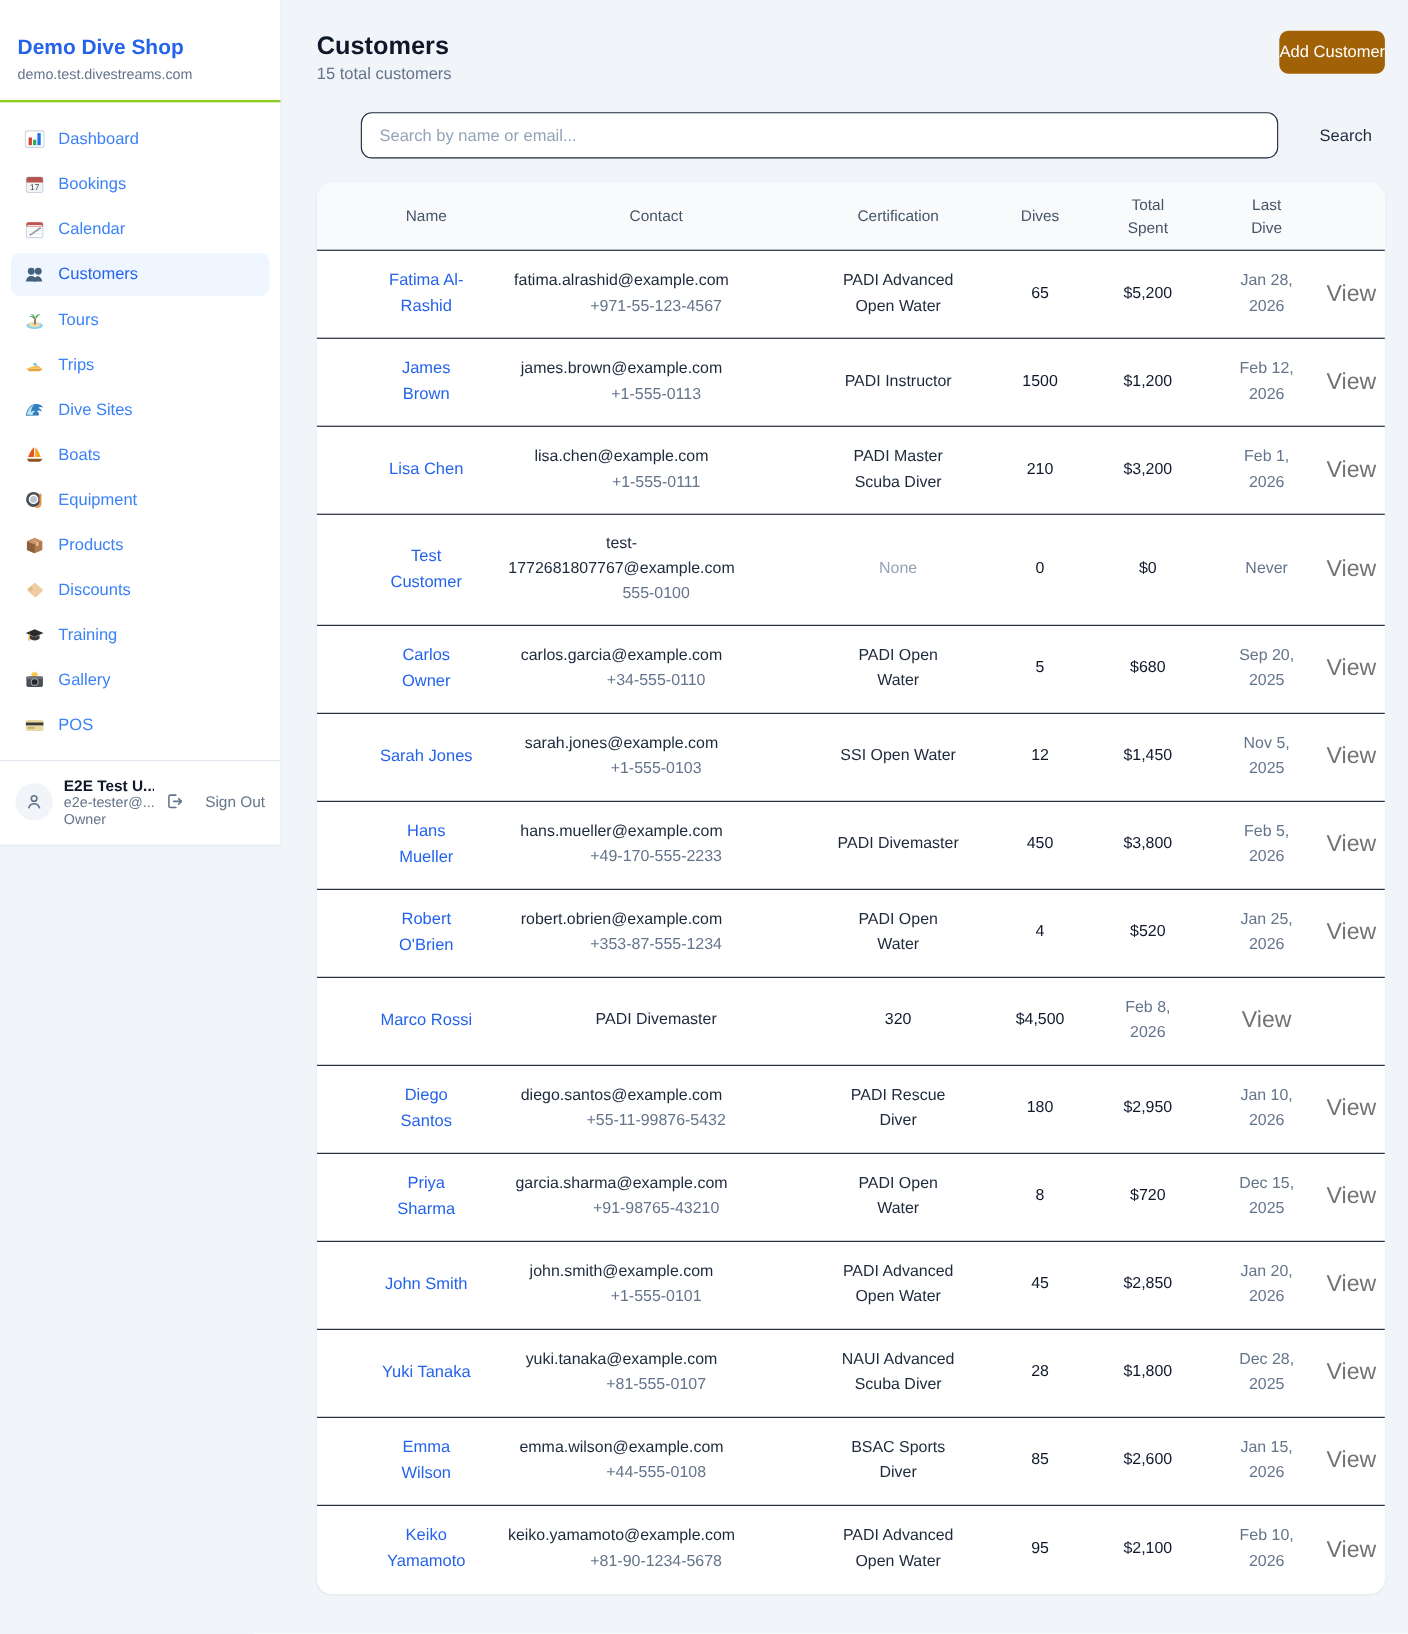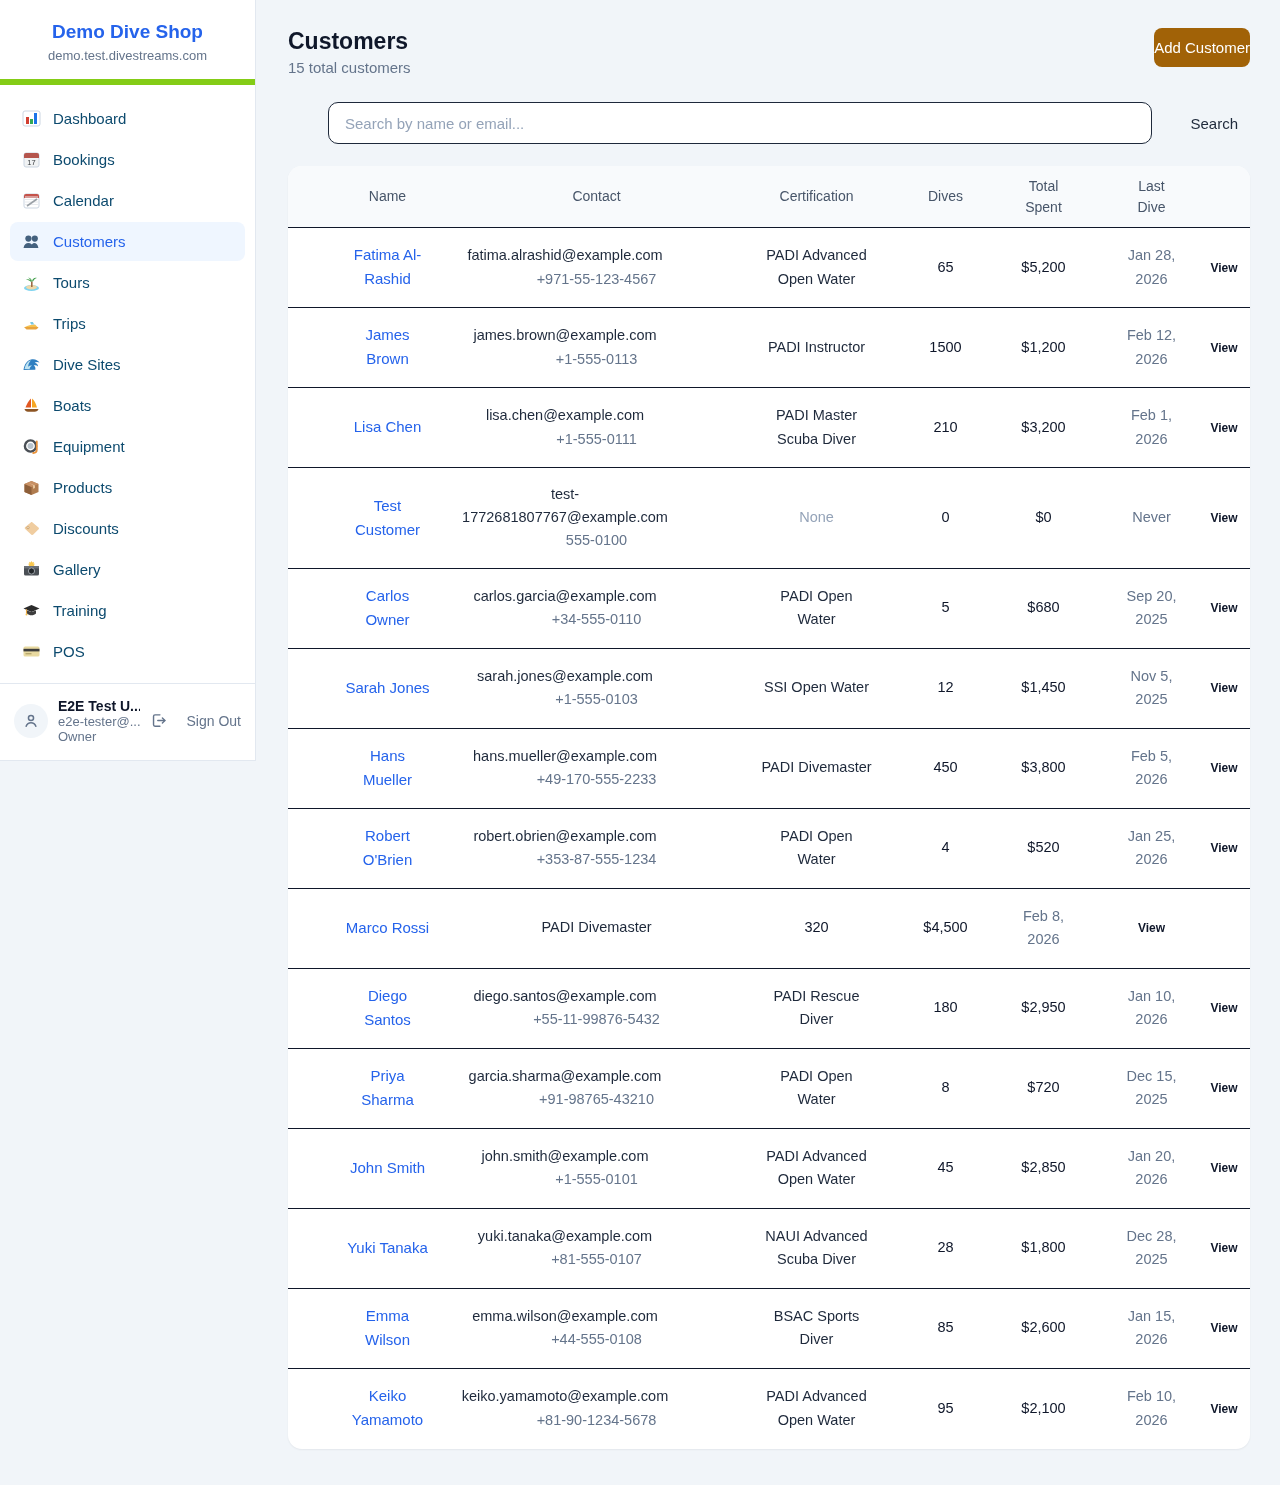--- a/index.html
+++ b/index.html
@@ -12,28 +12,28 @@
   }
   .page { display: flex; align-items: flex-start; width: 1280px; }
 
   
   .sidebar {
     width: 256px; min-width: 256px;
     background: #ffffff;
     border-right: 1px solid #e2e8f0;
     border-bottom: 1px solid #e2e8f0;
   }
-  .brand { padding: 20px 16px 16px 16px; border-bottom: 6px solid #84cc16; text-align: center; }
+  .brand { padding: 32px 16px 16px 16px; border-bottom: 2px solid #84cc16; }
   .brand-title { color: #2563eb; font-size: 19px; font-weight: bold; line-height: 1.3; }
   .brand-domain { color: #64748b; font-size: 13px; margin-top: 3px; }
   .nav { padding: 14px 10px 10px 10px; }
   .nav-item {
     display: flex; align-items: center; gap: 12px;
     padding: 10px 12px; border-radius: 8px;
-    font-size: 15px; color: #0c4a6e; cursor: pointer;
+    font-size: 15px; color: #3b82f6; cursor: pointer;
     margin-bottom: 2px;
   }
   .nav-item.active { background: #eff6ff; color: #2563eb; }
   .nav-icon { width: 19px; height: 19px; display: inline-flex; align-items: center; justify-content: center; }
   .nav-icon svg { width: 19px; height: 19px; display: block; }
 
   .side-footer {
     border-top: 1px solid #e2e8f0;
     padding: 14px 14px 16px 14px;
     display: flex; align-items: center; gap: 10px;
@@ -109,21 +109,21 @@
   .c-name a {
     color: #2563eb; font-weight: 500; font-size: 15px; text-decoration: none;
     display: inline-block; max-width: 88px; line-height: 1.6;
   }
   .c-contact .email { color: #1e293b; display: block; max-width: 208px; overflow-wrap: break-word; }
   .c-contact .phone { color: #64748b; }
   .c-cert span { display: inline-block; max-width: 112px; color: #1e293b; }
   .c-cert span.muted { color: #94a3b8; }
   .c-dives, .c-spent { color: #0f172a; }
   .c-last span { display: inline-block; max-width: 58px; color: #64748b; }
-  .c-view a { color: #0f172a; font-size: 12px; font-weight: 700; text-decoration: none; }
+  .c-view a { color: #737373; font-size: 21px; font-weight: 400; text-decoration: none; }
 </style>
 </head>
 <body>
 
 <div class="page">
 
   <aside class="sidebar">
     <div class="brand">
       <div class="brand-title">Demo Dive Shop</div>
       <div class="brand-domain">demo.test.divestreams.com</div>
@@ -238,39 +238,39 @@
             <svg viewBox="0 0 19 19">
               <path d="M3 8.2 8.8 3.4c.5-.4 1.2-.4 1.7 0l6 5c.6.5.6 1.4.1 1.9l-5.3 5.3c-.5.5-1.4.5-1.9.1l-6.2-5.6c-.5-.5-.6-1.4-.2-1.9z" fill="#f0cda0"></path>
               <circle cx="6" cy="8.7" r="1.1" fill="#fff" stroke="#c9a16b"></circle>
             </svg>
           </span>
           <span>Discounts</span>
         </div>
         <div class="nav-item">
           <span class="nav-icon">
             <svg viewBox="0 0 19 19">
+              <path d="M1.5 7.5 9.5 4l8 3.5-8 3.5z" fill="#2b2b2b"></path>
+              <path d="M5 9.5v3c1.2 1.2 2.7 1.8 4.5 1.8s3.3-.6 4.5-1.8v-3L9.5 11z" fill="#3c3c3c"></path>
+              <path d="M4.5 8.2v4.5" stroke="#e8a33d" stroke-width="1.1"></path>
+              <circle cx="4.5" cy="13.6" r="1" fill="#f4c14f"></circle>
+            </svg>
+          </span>
+          <span>Training</span>
+        </div>
+        <div class="nav-item">
+          <span class="nav-icon">
+            <svg viewBox="0 0 19 19">
               <path d="M9.5 1.8l1 2h-2z" fill="#f6a623"></path>
               <path d="M9.5 1l.9 1.6L12 1.8l-.5 1.7 1.8.4-1.6.9.9 1.5-1.8-.3.1 1.8-1.4-1.2-1.4 1.2.1-1.8-1.8.3.9-1.5-1.6-.9 1.8-.4L7 1.8l1.6.8z" fill="#f9c74f"></path>
               <rect x="2" y="6" width="15" height="9.5" rx="1.6" fill="#4a4f55"></rect>
               <rect x="2" y="6" width="15" height="2.4" fill="#6b7077"></rect>
               <circle cx="9.5" cy="11" r="3.1" fill="#22262a" stroke="#9aa0a6"></circle>
             </svg>
           </span>
           <span>Gallery</span>
-        </div>
-        <div class="nav-item">
-          <span class="nav-icon">
-            <svg viewBox="0 0 19 19">
-              <path d="M1.5 7.5 9.5 4l8 3.5-8 3.5z" fill="#2b2b2b"></path>
-              <path d="M5 9.5v3c1.2 1.2 2.7 1.8 4.5 1.8s3.3-.6 4.5-1.8v-3L9.5 11z" fill="#3c3c3c"></path>
-              <path d="M4.5 8.2v4.5" stroke="#e8a33d" stroke-width="1.1"></path>
-              <circle cx="4.5" cy="13.6" r="1" fill="#f4c14f"></circle>
-            </svg>
-          </span>
-          <span>Training</span>
         </div>
         <div class="nav-item">
           <span class="nav-icon">
             <svg viewBox="0 0 19 19">
               <rect x="1.5" y="4.5" width="16" height="10" rx="1.6" fill="#e8d9a0"></rect>
               <rect x="1.5" y="6.8" width="16" height="2.6" fill="#3c3c3c"></rect>
               <rect x="3.5" y="11" width="6" height="1.4" fill="#b7a86e"></rect>
             </svg>
           </span>
           <span>POS</span>

